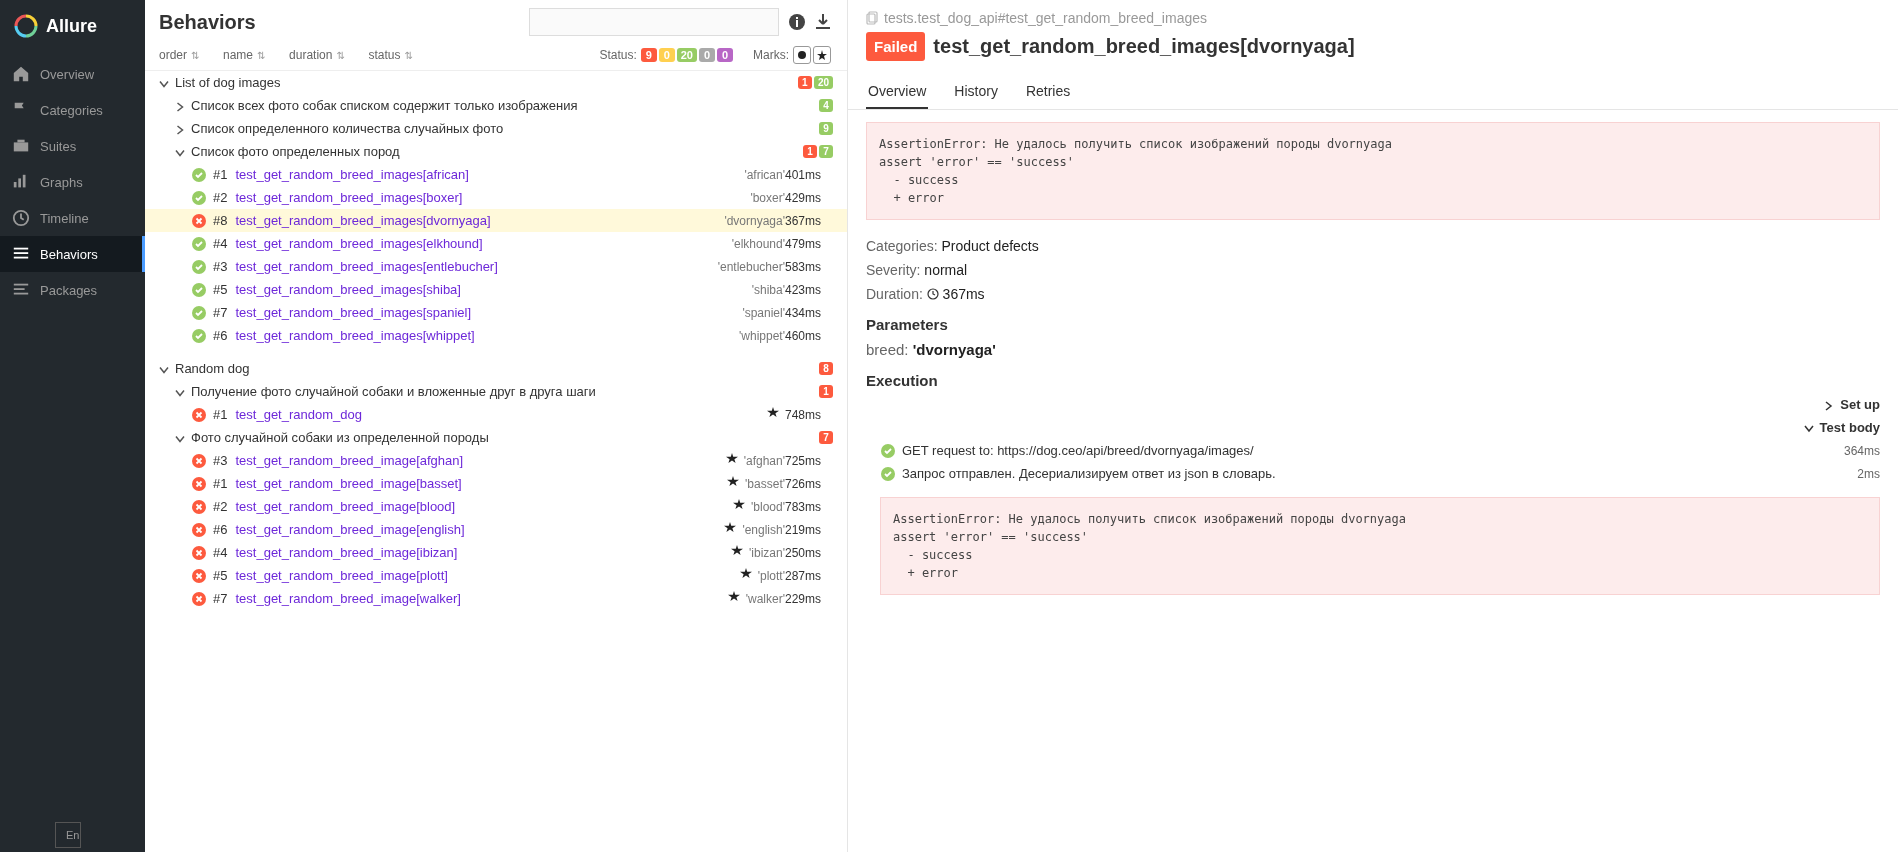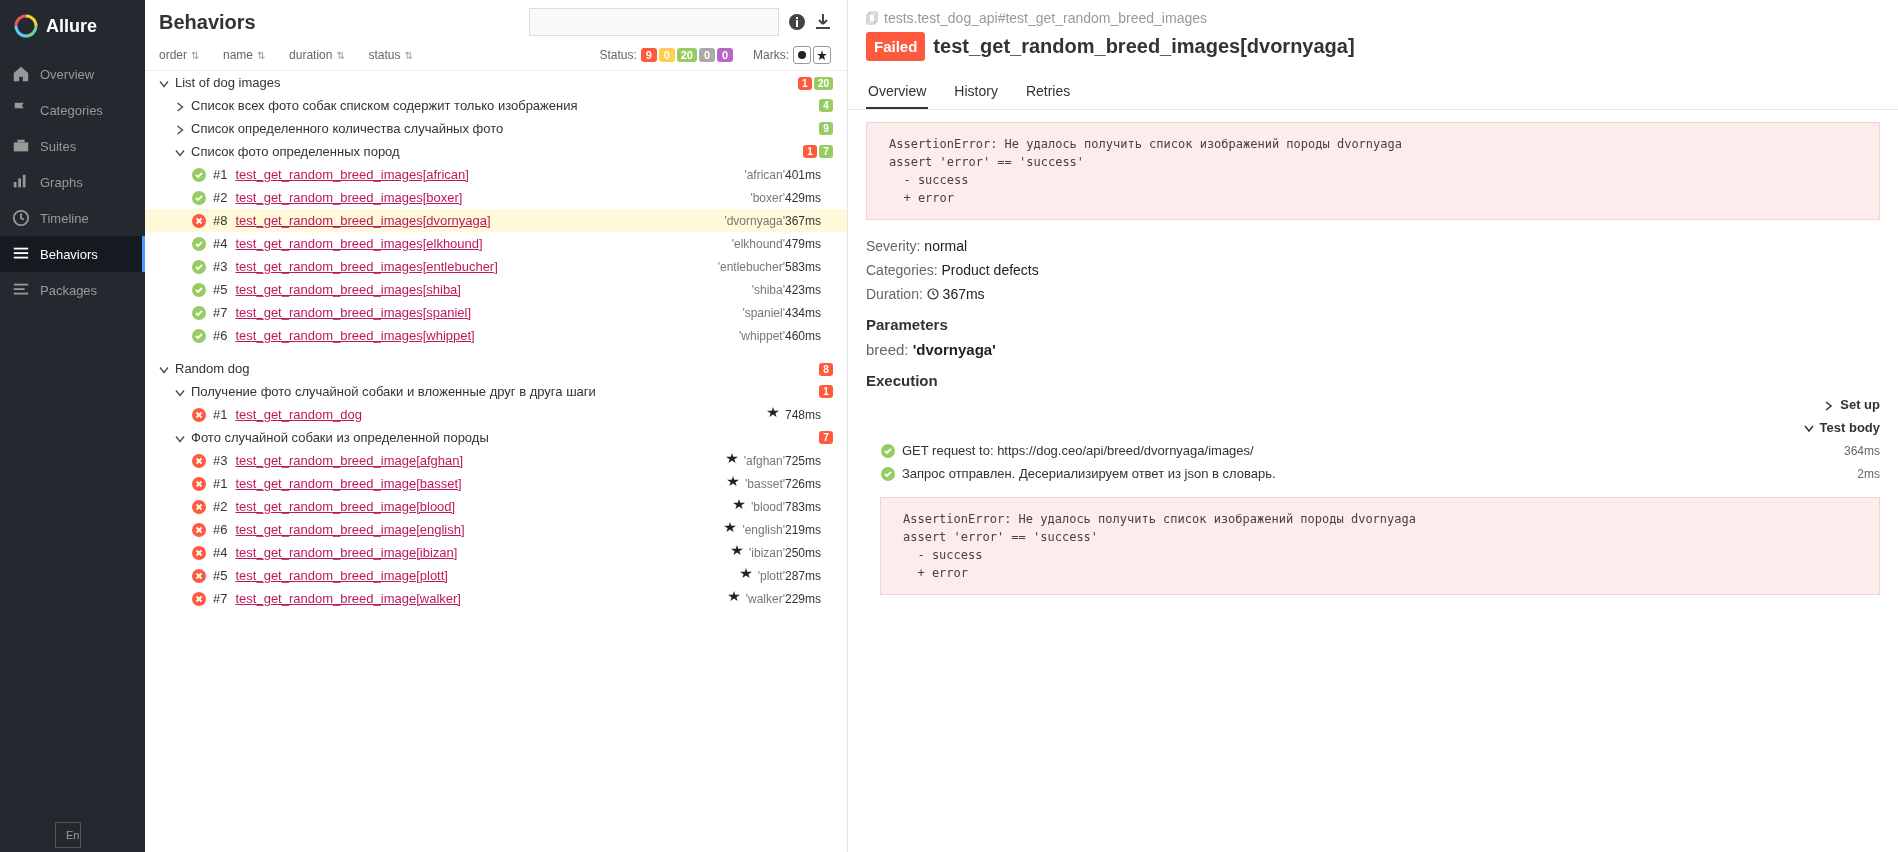--- a/index.html
+++ b/index.html
@@ -35,47 +35,47 @@
   .pill-yellow { background:#ffd050; }
   .pill-green { background:#97cc64; }
   .pill-gray { background:#aaa; }
   .pill-purple { background:#b867c6; }
   .marks-label { margin-left:18px; margin-right:4px;text-align:center;}
   .mark-box { display:inline-flex; align-items:center; justify-content:center; width:18px; height:18px; border:1px solid #999; border-radius:3px; margin-right:2px; cursor:pointer;}
 
   .tree { flex:1; overflow-y:auto; padding-bottom:10px;}
   .tree-row { display:flex; align-items:center; padding:4px 14px 4px 8px; cursor:pointer; }
   .tree-row.selected { background:#fff9da; }
-  .tree-indent-1 { padding-left: 14px; align-items: flex-end; }
+  .tree-indent-1 { padding-left: 14px; }
   .tree-indent-2 { padding-left: 30px; }
   .tree-indent-3 { padding-left: 46px; }
   .tree-toggle { width:14px; display:inline-block; color:#555;}
   .tree-toggle svg { vertical-align:middle; }
   .tree-label { flex:1; margin-left:2px; white-space:nowrap; overflow:hidden; text-overflow:ellipsis;}
   .tree-badges { display:flex; gap:2px; }
   .badge { display:inline-block; min-width:14px; padding:1px 4px; border-radius:3px; color:#fff; font-size:10px; font-weight:700; text-align:center;}
   .b-red { background:#fd5a3e; }
   .b-green { background:#97cc64; }
   .status-ico { width:16px; display:inline-flex; align-items:center; justify-content:center; margin-right:2px;}
   .test-num { color:#333; margin-right:6px; margin-left:4px;}
-  .test-name { color:#be185d;text-decoration:underline; }
+  .test-name { color:#6d28d9; }
   .mark-col { width:16px; text-align:center; margin-right:4px; margin-left:6px;}
   .param-col { color:#777; font-size:12px; white-space:nowrap; }
   .dur-col { width:48px; text-align:left; color:#333; font-size:12px; }
 
   .r-head { padding: 10px 18px 0 18px; }
   .r-breadcrumb { color:#999; font-size:14px; display:flex; align-items:center; gap:4px;}
   .r-titleline { display:flex; align-items:center; margin-top:6px; gap:8px;}
   .r-status { background:#fd5a3e; color:#fff; font-weight:700; padding:6px 8px; border-radius:3px; font-size:15px;}
   .r-title { font-size:20px; font-weight:700; }
   .tabs { display:flex; gap:24px; margin-top:14px; border-bottom:1px solid #e5e5e5; padding-left:18px;}
   .tab { padding:8px 2px; cursor:pointer; color:#333; font-size:14px;}
   .tab.active { border-bottom:2px solid #333; font-weight:400;}
   .r-body { padding: 0 0 0 0; }
-  .err-box { background:#fdecec; border:1px solid #f8d2d2; margin:12px 18px 14px 18px; padding:12px 22px; font-family: Menlo, Consolas, monospace; font-size:12px; color:#444; white-space:pre; line-height:1.5;}
+  .err-box { background:#fdecec; border:1px solid #f8d2d2; margin:12px 18px 14px 18px; padding:12px 12px; font-family: Menlo, Consolas, monospace; font-size:12px; color:#444; white-space:pre; line-height:1.5;}
   .r-section { padding: 4px 18px; font-size:14px;}
   .r-section .lab { color:#666; }
   .r-section .val { color:#222; }
   .r-h { padding: 10px 18px 4px 18px; font-size:15px; font-weight:700;}
   .r-param { padding: 4px 18px; font-size:15px; color:#666;}
   .r-param b { color:#222; font-weight:700;}
   .exec-row { display:flex; align-items:center; padding:4px 18px; font-size:13px; cursor:pointer;justify-content:flex-end;}
   .exec-row .tree-toggle{ margin-right:2px;}
   .exec-row.bold { font-weight:700; }
   .step-row { display:flex; align-items:center; padding:4px 18px 4px 32px; font-size:13px;}
@@ -518,22 +518,22 @@
       <div class="tabs">
         <div class="tab active">Overview</div>
         <div class="tab">History</div>
         <div class="tab">Retries</div>
       </div>
       <div class="r-body">
         <div class="err-box">AssertionError: Не удалось получить список изображений породы dvornyaga
 assert 'error' == 'success'
   - success
   + error</div>
+        <div class="r-section"><span class="lab">Categories:</span> <span class="val">Product defects</span></div>
         <div class="r-section"><span class="lab">Severity:</span> <span class="val">normal</span></div>
-        <div class="r-section"><span class="lab">Categories:</span> <span class="val">Product defects</span></div>
         <div class="r-section"><span class="lab">Duration:</span> <svg width="12" height="12" viewBox="0 0 12 12" style="vertical-align:-1px">
               <circle cx="6" cy="6" r="5" fill="none" stroke="#333" stroke-width="1.2"></circle>
               <path d="M6 3v3l2 1" stroke="#333" stroke-width="1.2" fill="none"></path>
             </svg> <span class="val">367ms</span></div>
         <div class="r-h">Parameters</div>
         <div class="r-param"><span>breed:</span> <b>'dvornyaga'</b></div>
         <div class="r-h">Execution</div>
         <div class="exec-row bold">
             <span class="tree-toggle"><svg width="10" height="10" viewBox="0 0 10 10">
                 <path d="M2 1l5 4-5 4" fill="none" stroke="#333" stroke-width="1.5"></path>

